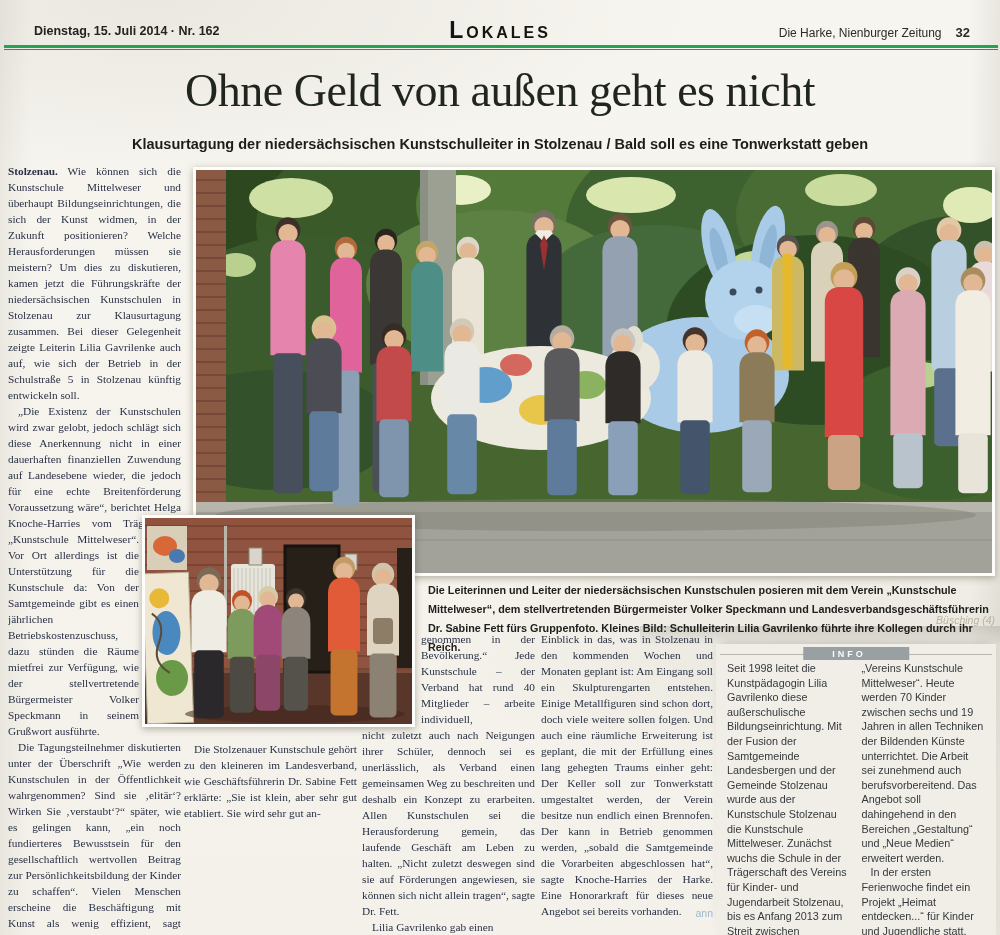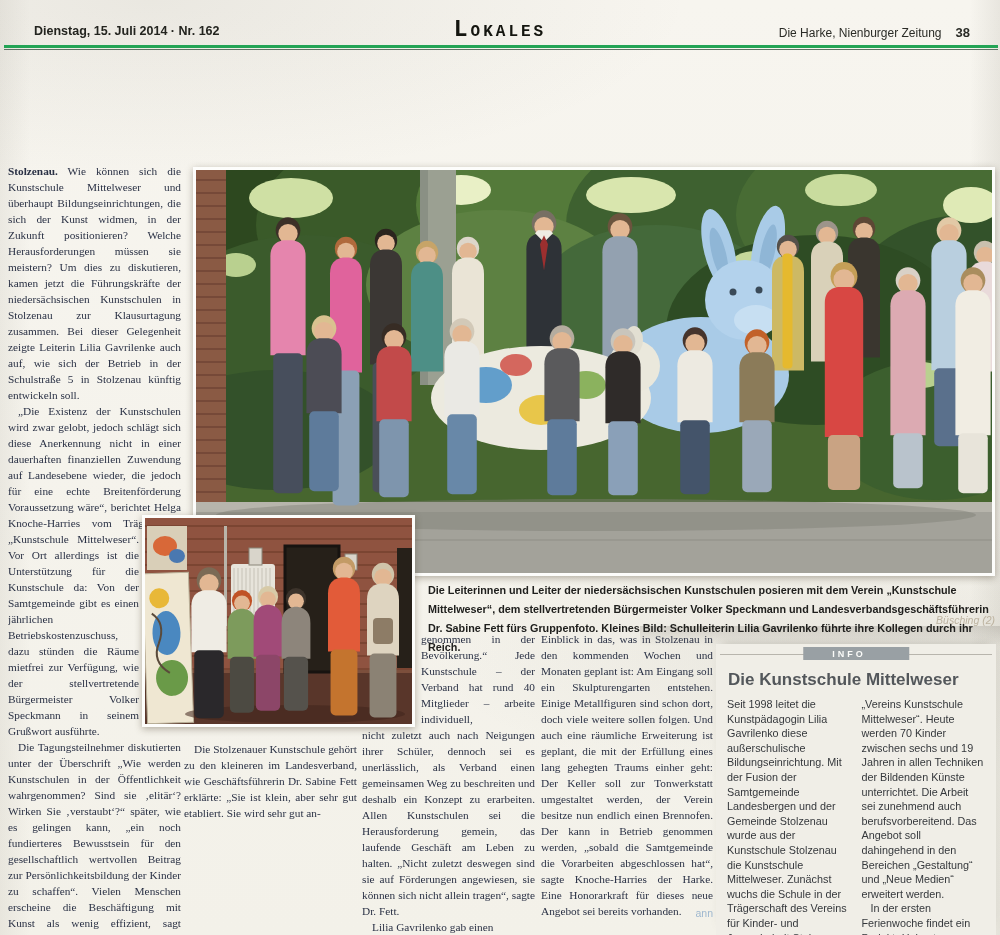--- a/index.html
+++ b/index.html
@@ -9,21 +9,21 @@
       radial-gradient(900px 300px at 15% 0%, rgba(120,115,100,0.10), transparent 60%),
       radial-gradient(700px 220px at 85% 70%, rgba(130,125,110,0.10), transparent 60%),
       linear-gradient(90deg, rgba(100,95,80,0.08), transparent 3%, transparent 97%, rgba(100,95,80,0.10)),
       linear-gradient(#f7f5ef, #f3f1e9);
     font-family:"Liberation Serif", serif;
     color:#2c3347;
   }
   .abs{position:absolute;}
   
   .masthead-left{top:24px;left:34px;font-family:"Liberation Sans",sans-serif;font-size:12.5px;font-weight:bold;color:#23241f;}
-  .masthead-center{top:17px;left:50%;transform:translateX(-50%);font-family:Liberation Mono, monospace;
+  .masthead-center{top:17px;left:50%;transform:translateX(-50%);font-family:Liberation Sans, sans-serif;
     font-variant:small-caps;font-weight:bold;font-size:23px;letter-spacing:3px;color:#14150f;}
   .masthead-right{top:25px;right:30px;font-family:"Liberation Sans",sans-serif;font-size:12px;color:#2a2b26;}
   .masthead-right b{font-size:13px;margin-left:14px;}
   .rule-green{top:45px;left:4px;right:2px;height:3px;}
   .rule-green .thick{height:3px;background:#23a455;}
   .rule-green .thin{height:1px;background:#5d7464;margin-top:1px;}
   
   .headline{top:64px;left:0;width:100%;text-align:center;font-size:46px;letter-spacing:-0.5px;
     color:#20261e;font-weight:500;}
   .subheadline{top:136px;left:0;width:100%;text-align:center;font-family:"Liberation Sans",sans-serif;
@@ -59,27 +59,29 @@
   .crease{left:640px;top:626px;width:360px;height:20px;background:linear-gradient(rgba(110,105,95,.22),rgba(110,105,95,0));z-index:1;}
 </style>
 </head>
 <body>
 
 <div class="page">
 
   <div class="abs masthead-left">Dienstag, 15. Juli 2014 · Nr. 162</div>
   <div class="abs masthead-center">Lokales</div>
   <div class="abs masthead-right">
-    <span>Die Harke, Nienburger Zeitung</span><b>38</b>
+    <span>Die Harke, Nienburger Zeitung</span><b>32</b>
   </div>
   <div class="abs rule-green">
       <div class="thick"></div>
       <div class="thin"></div>
     </div>
 
+  <div class="abs headline">Ohne Geld von außen geht es nicht</div>
+  <div class="abs subheadline">Klausurtagung der niedersächsischen Kunstschulleiter in Stolzenau / Bald soll es eine Tonwerkstatt geben</div>
 
   <div class="abs bodycol" style="left:8px;top:163px;width:173px;height:772px;overflow:hidden;">
     <p><span class="lead-in">Stolzenau.</span><span> Wie können sich die Kunstschule Mittelweser und überhaupt Bildungseinrichtungen, die sich der Kunst widmen, in der Zukunft positionieren? Welche Herausforderungen müssen sie meistern? Um dies zu diskutieren, kamen jetzt die Führungskräfte der niedersächsischen Kunstschulen in Stolzenau zur Klausurtagung zusammen. Bei dieser Gelegenheit zeigte Leiterin Lilia Gavrilenke auch auf, wie sich der Betrieb in der Schulstraße 5 in Stolzenau künftig entwickeln soll.</span></p>
     <p class="indent"><span>„Die Existenz der Kunstschulen wird zwar gelobt, jedoch schlägt sich diese Anerkennung nicht in einer dauerhaften finanziellen Zuwendung auf Landesebene wieder, die jedoch für eine echte Breitenförderung Voraussetzung wäre“, berichtet Helga Knoche-Harries vom Trägerverein „Kunstschule Mittelweser“.</span><span class="cut"></span><span> Vor Ort allerdings ist die Unterstützung für die Kunstschule da: Von der Samtgemeinde gibt es einen jährlichen Betriebskostenzuschuss, dazu stünden die Räume mietfrei zur Verfügung, wie der stellvertretende Bürgermeister Volker Speckmann in seinem Grußwort ausführte.</span></p>
     <p class="indent"><span>Die Tagungsteilnehmer diskutierten unter der Überschrift „Wie werden Kunstschulen in der Öffentlichkeit wahrgenommen? Sind sie ‚elitär‘? Wirken Sie ‚verstaubt‘?“ später, wie es gelingen kann, „ein noch fundierteres Bewusstsein für den gesellschaftlich wertvollen Beitrag zur Persönlichkeitsbildung der Kinder zu schaffen“. Vielen Menschen erscheine die Beschäftigung mit Kunst als wenig effizient, sagt Knoche-Harries: „Oft wird dabei über-</span></p>
   </div>
 
   <figure class="abs photo main-photo" style="margin:0;">
     <svg id="main-photo-svg" width="796" height="403" viewBox="0 0 796 403">
         <rect width="796" height="403" fill="#47662f"></rect>
@@ -367,21 +369,21 @@
           <circle cx="64" cy="65.65" r="9.68" fill="#e2b793"></circle>
           <path d="M 46.4 134.25 L 46.4 88.25 Q 46.4 74.25 59.4 72.25 L 68.6 72.25 Q 81.6 74.25 81.6 88.25 L 81.6 134.25 Z" fill="#efece4"></path>
           <rect x="49.216" y="132.25" width="29.568" height="68" rx="5" fill="#2a282b"></rect>
         </g>
         <rect x="228" y="100" width="20" height="26" rx="4" fill="#8d7c66"></rect>
       </svg>
   </figure>
 
   <div class="abs caption">
     <span>Die Leiterinnen und Leiter der niedersächsischen Kunstschulen posieren mit dem Verein „Kunstschule Mittelweser“, dem stellvertretenden Bürgermeister Volker Speckmann und Landesverbandsgeschäftsführerin Dr. Sabine Fett fürs Gruppenfoto. Kleines Bild: Schulleiterin Lilia Gavrilenko führte ihre Kollegen durch ihr Reich.</span>
-    <span class="credit">Büsching (2)</span>
+    <span class="credit">Büsching (4)</span>
   </div>
 
   <div class="abs bodycol" style="left:184px;top:741px;width:173px;height:194px;overflow:hidden;">
     <p class="indent">Die Stolzenauer Kunstschule gehört zu den kleineren im Landesverband, wie Geschäftsführerin Dr. Sabine Fett erklärte: „Sie ist klein, aber sehr gut etabliert. Sie wird sehr gut an-</p>
   </div>
 
   <div class="abs bodycol" style="left:421px;top:631px;width:114px;height:96px;overflow:hidden;">
     <p>genommen in der Bevölkerung.“ Jede Kunstschule – der Verband hat rund 40 Mitglieder – arbeite individuell,</p>
   </div>
 
@@ -394,21 +396,20 @@
     <p><span>Einblick in das, was in Stolzenau in den kommenden Wochen und Monaten geplant ist: Am Eingang soll ein Skulpturengarten entstehen. Einige Metallfiguren sind schon dort, doch viele weitere sollen folgen. Und auch eine räumliche Erweiterung ist geplant, die mit der Erfüllung eines lang gehegten Traums einher geht: Der Keller soll zur Tonwerkstatt umgestaltet werden, der Verein besitze nun endlich einen Brennofen. Der kann in Betrieb genommen werden, „sobald die Samtgemeinde die Vorarbeiten abgeschlossen hat“, sagte Knoche-Harries der Harke. Eine Honorarkraft für dieses neue Angebot sei bereits vorhanden.</span><span class="sig">ann</span></p>
   </div>
 
   <div class="abs crease"></div>
 
   <div class="abs infobox">
     <div class="info-band">
       <div class="line"></div>
       <div class="badge">INFO</div>
     </div>
-    <div class="info-title">Die Kunstschule Mittelweser</div>
     <div class="info-cols">
       <div class="info-col">
         <p>Seit 1998 leitet die Kunstpädagogin Lilia Gavrilenko diese außerschulische Bildungseinrichtung. Mit der Fusion der Samtgemeinde Landesbergen und der Gemeinde Stolzenau wurde aus der Kunstschule Stolzenau die Kunstschule Mittelweser. Zunächst wuchs die Schule in der Trägerschaft des Vereins für Kinder- und Jugendarbeit Stolzenau, bis es Anfang 2013 zum Streit zwischen Schulleiterin und Vereinsführung kam. Im Mai desselben Jahres kam es zum Neustart unter dem Dach des</p>
       </div>
       <div class="info-col">
         <p>„Vereins Kunstschule Mittelweser“. Heute werden 70 Kinder zwischen sechs und 19 Jahren in allen Techniken der Bildenden Künste unterrichtet. Die Arbeit sei zunehmend auch berufsvorbereitend. Das Angebot soll dahingehend in den Bereichen „Gestaltung“ und „Neue Medien“ erweitert werden.</p>
         <p class="indent"><span>In der ersten Ferienwoche findet ein Projekt „Heimat entdecken...“ für Kinder und Jugendliche statt, mehr dazu unter www.kunstschule-mittelweser.de.</span></p>
       </div>
     </div>
   </div>

